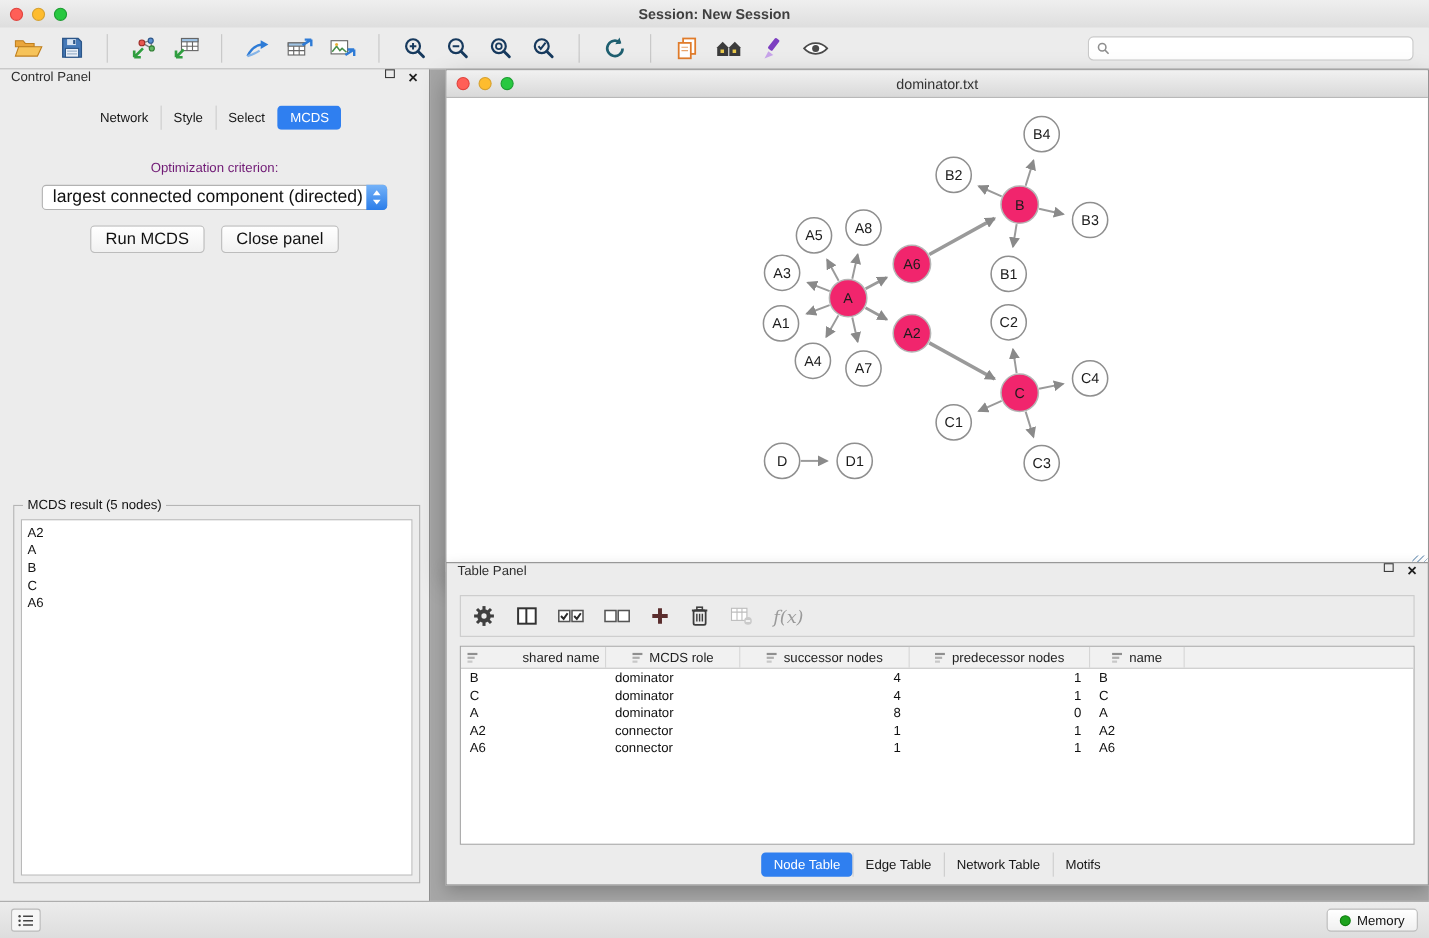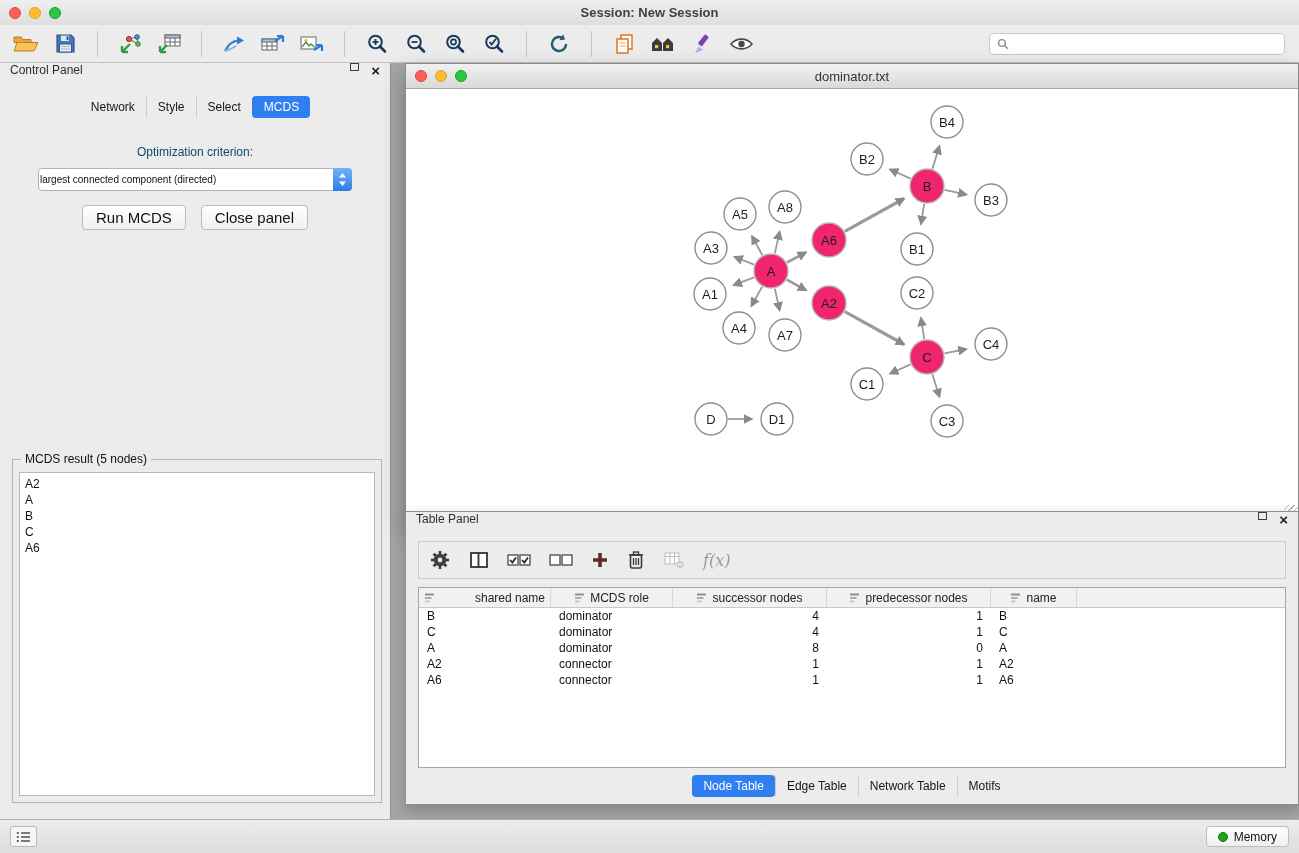--- a/index.html
+++ b/index.html
@@ -40,24 +40,24 @@
   .float-box { width:9px; height:8px; border:1.4px solid #3c3c3c; display:inline-block; }
   .ph-close { font-size:15px; font-weight:bold; color:#1d1d1d; margin-left:12px; line-height:1; }
   .ph-btn { display:flex; align-items:center; }
 
   .seg-row { display:flex; justify-content:center; align-items:center; }
   .cp-tabs { margin-top:7px; }
   .seg-tab { font-size:12px; padding:4px 11px; color:#161616; white-space:nowrap; }
   .seg-tab + .seg-tab { border-left:1px solid #cdcdcd; }
   .seg-tab.active { background:#2f7ff0; color:#fff; border-radius:4px; border-left-color:transparent; }
 
-  .opt-label { text-align:center; font-size:12px; color:#0c4a6e; margin-top:27px; }
+  .opt-label { text-align:center; font-size:12px; color:#701a75; margin-top:27px; }
   .dropdown { margin:9px auto 0; width:314px; height:23px; background:#fff; border:1px solid #b2b2b2;
     border-radius:4px; display:flex; align-items:center; }
-  .dd-text { flex:1; font-size:10px; padding-left:1px; color:#111; white-space:nowrap; overflow:hidden; }
+  .dd-text { flex:1; font-size:16px; padding-left:9px; color:#111; white-space:nowrap; overflow:hidden; }
   .dd-stepper { width:19px; height:23px; margin:-1px; border-radius:0 4px 4px 0;
     background:linear-gradient(#74b2f8,#2b7de9); display:flex; align-items:center; justify-content:center; }
   .btn-row { display:flex; justify-content:center; gap:15px; margin-top:14px; }
   .mac-btn { font-size:15px; font-family:"Liberation Sans",sans-serif; padding:3px 13px;
     background:linear-gradient(#ffffff,#f1f1f1); border:1px solid #bcbcbc; border-radius:4px; color:#111; }
 
   .mcds-group { position:absolute; left:12px; right:8px; top:389px; bottom:16px;
     border:1px solid #b5b5b5; padding:6px 6px 6px; display:flex; }
   .mcds-group legend { font-size:12px; color:#111; padding:0 4px; margin-left:2px; }
   .mcds-list { flex:1; background:#fff; border:1px solid #b9b9b9; padding:3px 5px; overflow:hidden; }

